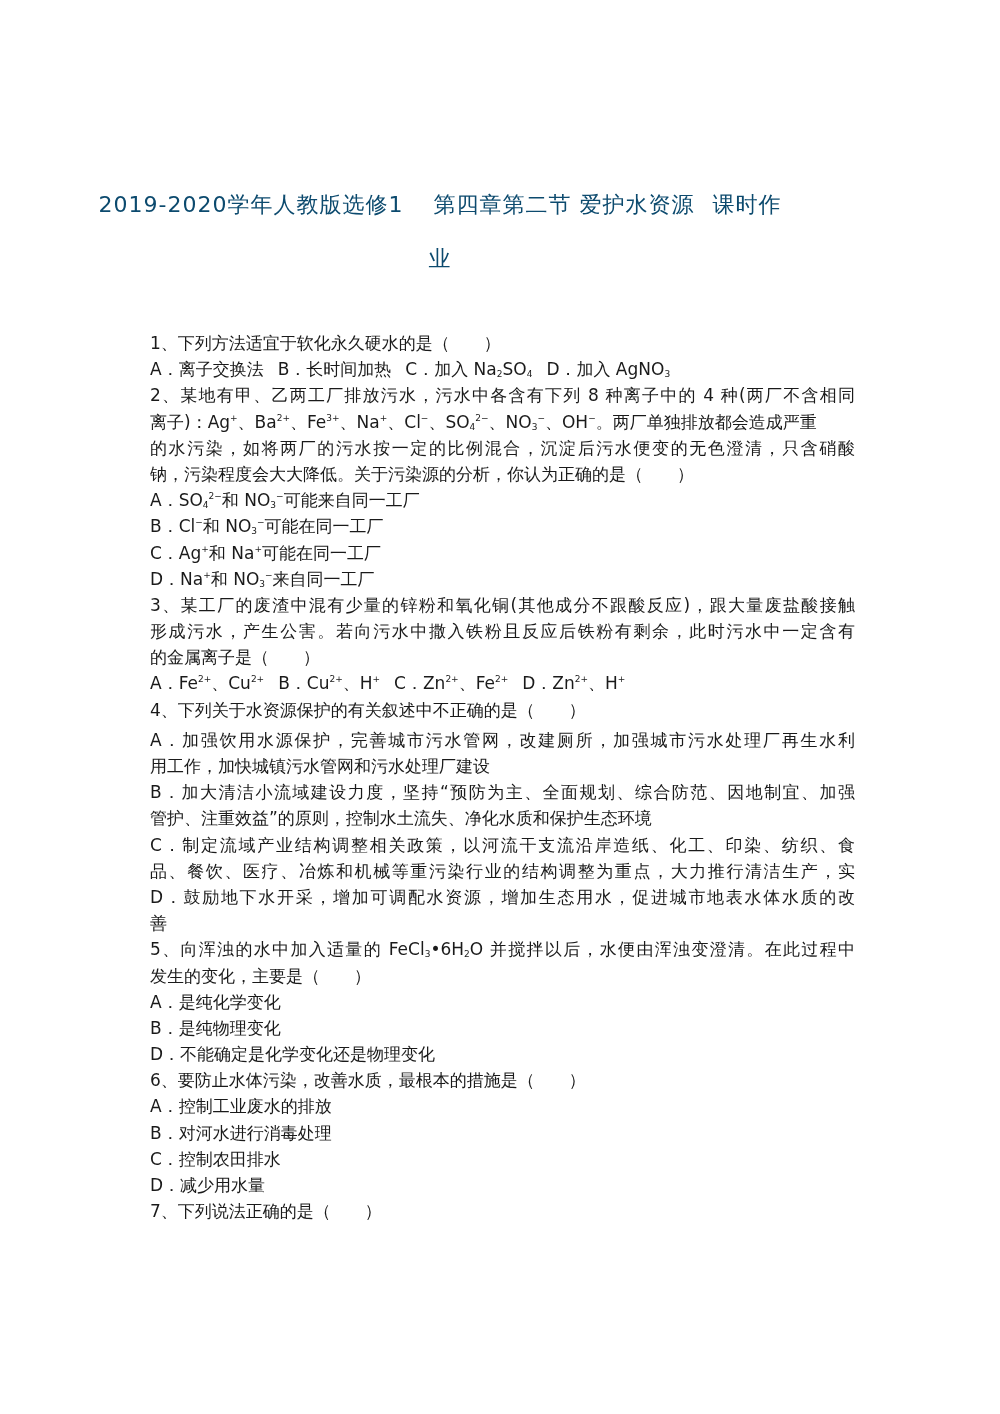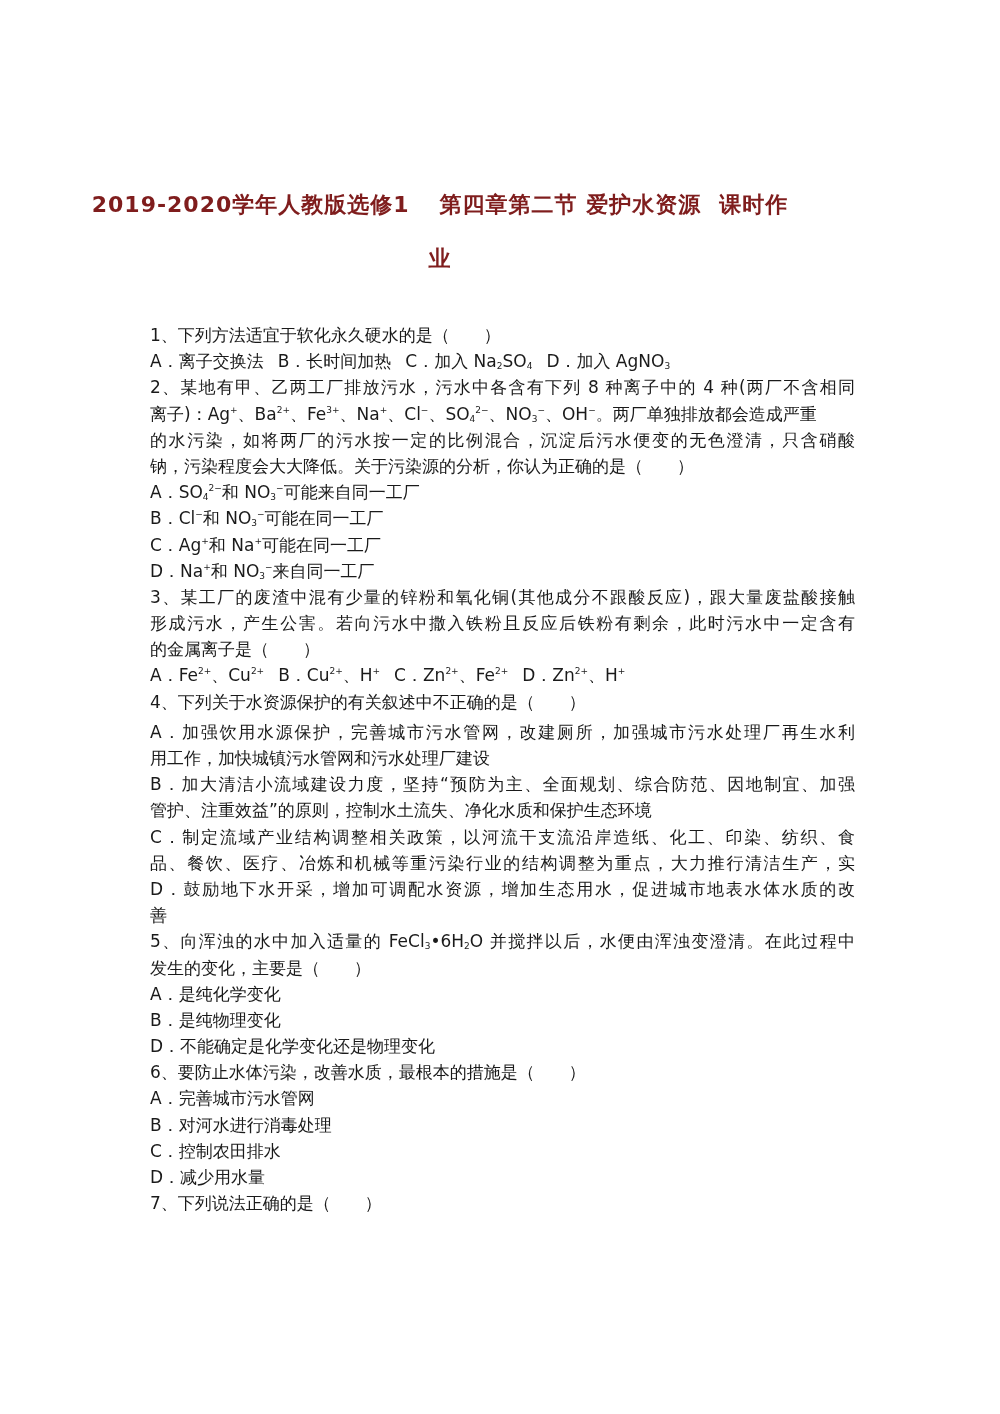--- a/index.html
+++ b/index.html
@@ -1,24 +1,24 @@
 <!DOCTYPE html>
 <html><head>
 <meta charset="utf-8">
 <style>
   html, body { margin: 0; padding: 0; background: #ffffff; }
   body { width: 1000px; height: 1414px; position: relative; overflow: hidden;
          font-family: "DejaVu Sans", "Liberation Sans", sans-serif; color: #1a1a1a; }
   .title { position: absolute; left: 0; width: 880px; text-align: center;
-           color: #7f1d1d; font-weight: bold; font-size: 22px; letter-spacing: 1px; }
+           color: #0c4a6e; font-weight: normal; font-size: 22px; letter-spacing: 1px; }
   .title.l1 { top: 190px; }
   .title.l2 { top: 244px; }
   .title .gap { display: inline-block; width: 30px; }
   .title .gap2 { display: inline-block; width: 18px; }
-  .body { position: absolute; left: 150px; top: 322px; width: 705px; font-size: 17px; }
+  .body { position: absolute; left: 150px; top: 330px; width: 705px; font-size: 17px; }
   .line { height: 26.2px; line-height: 26.2px; white-space: nowrap; overflow: visible; }
   .line.j { text-align: justify; text-align-last: justify; }
   sup, sub { font-size: 9px; line-height: 0; }
   sup { vertical-align: 7px; }
   sub { vertical-align: -2px; }
   .sp { display: inline-block; width: 14px; }
   .gap-before { margin-top: 4px; }
 </style>
 </head>
 <body>
@@ -65,20 +65,20 @@
     <div class="line j">D．鼓励地下水开采，增加可调配水资源，增加生态用水，促进城市地表水体水质的改</div>
     <div class="line">善</div>
 
     <div class="line j"><span>5、向浑浊的水中加入适量的 FeCl</span><sub>3</sub><span>•6H</span><sub>2</sub><span>O 并搅拌以后，水便由浑浊变澄清。在此过程中</span></div>
     <div class="line">发生的变化，主要是（　　）</div>
     <div class="line">A．是纯化学变化</div>
     <div class="line">B．是纯物理变化</div>
     <div class="line">D．不能确定是化学变化还是物理变化</div>
 
     <div class="line">6、要防止水体污染，改善水质，最根本的措施是（　　）</div>
-    <div class="line">A．完善城市污水管网</div>
+    <div class="line">A．控制工业废水的排放</div>
     <div class="line">B．对河水进行消毒处理</div>
     <div class="line">C．控制农田排水</div>
     <div class="line">D．减少用水量</div>
 
     <div class="line">7、下列说法正确的是（　　）</div>
   </div>
 </div>
 
 </body></html>

